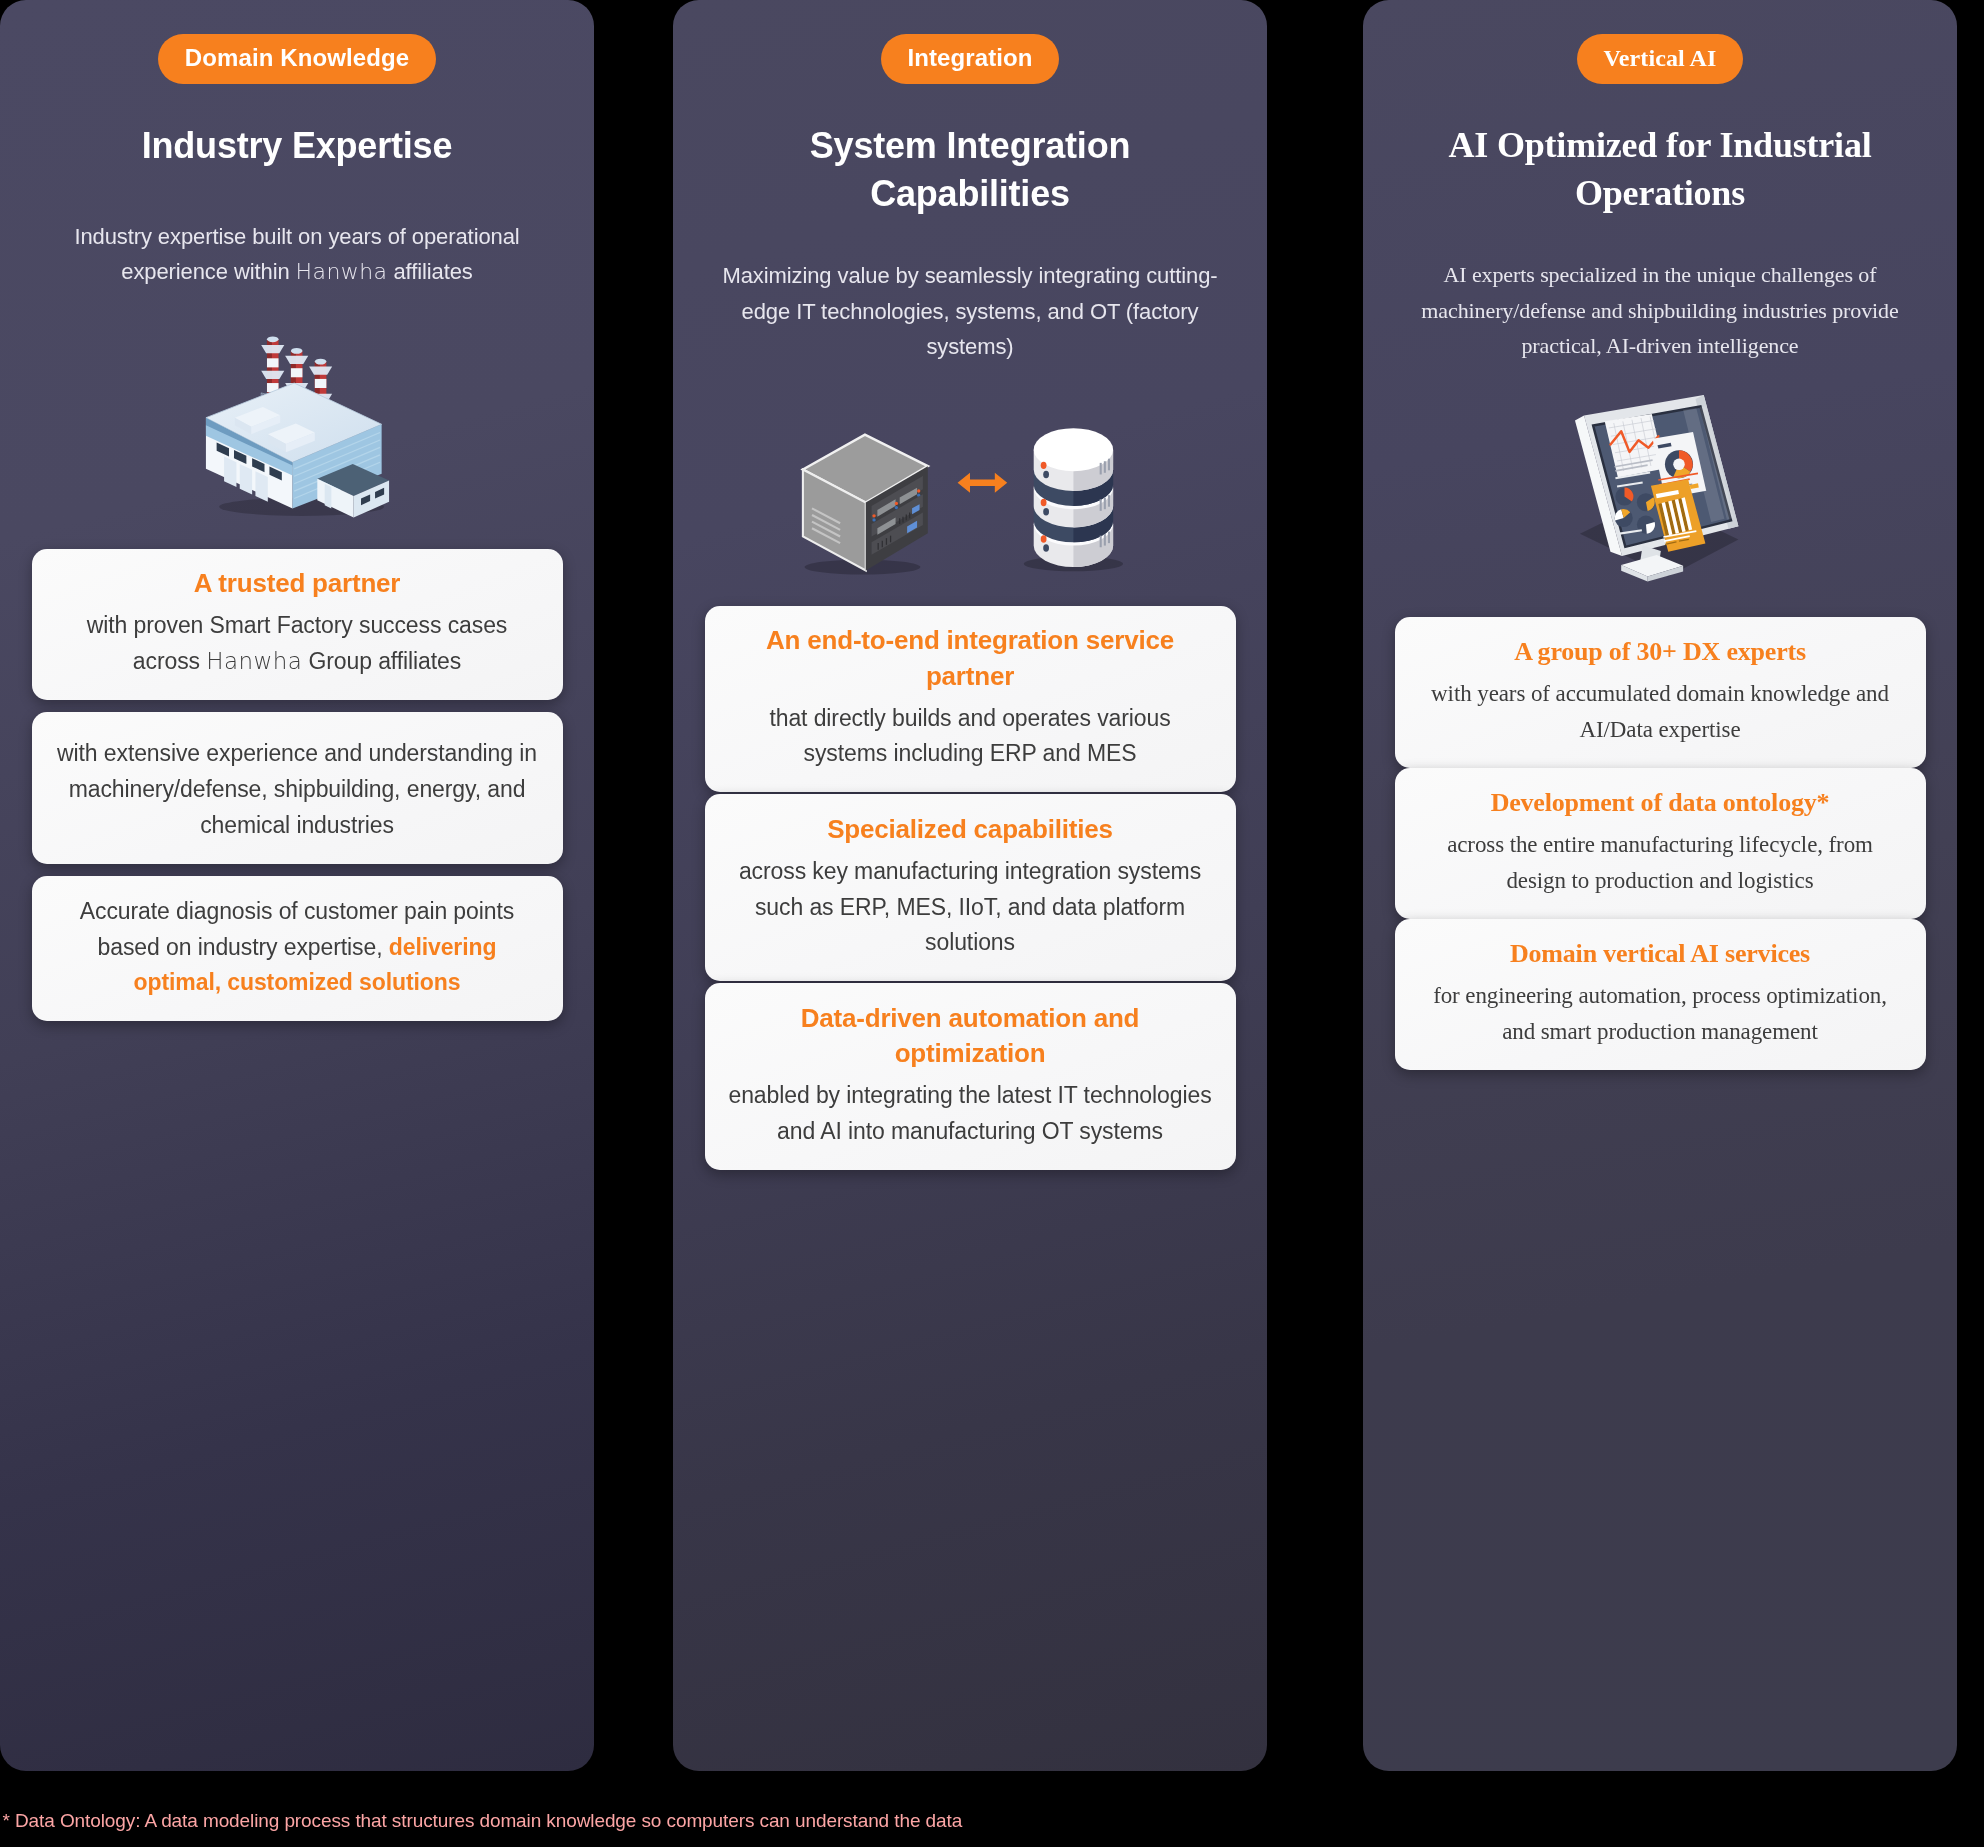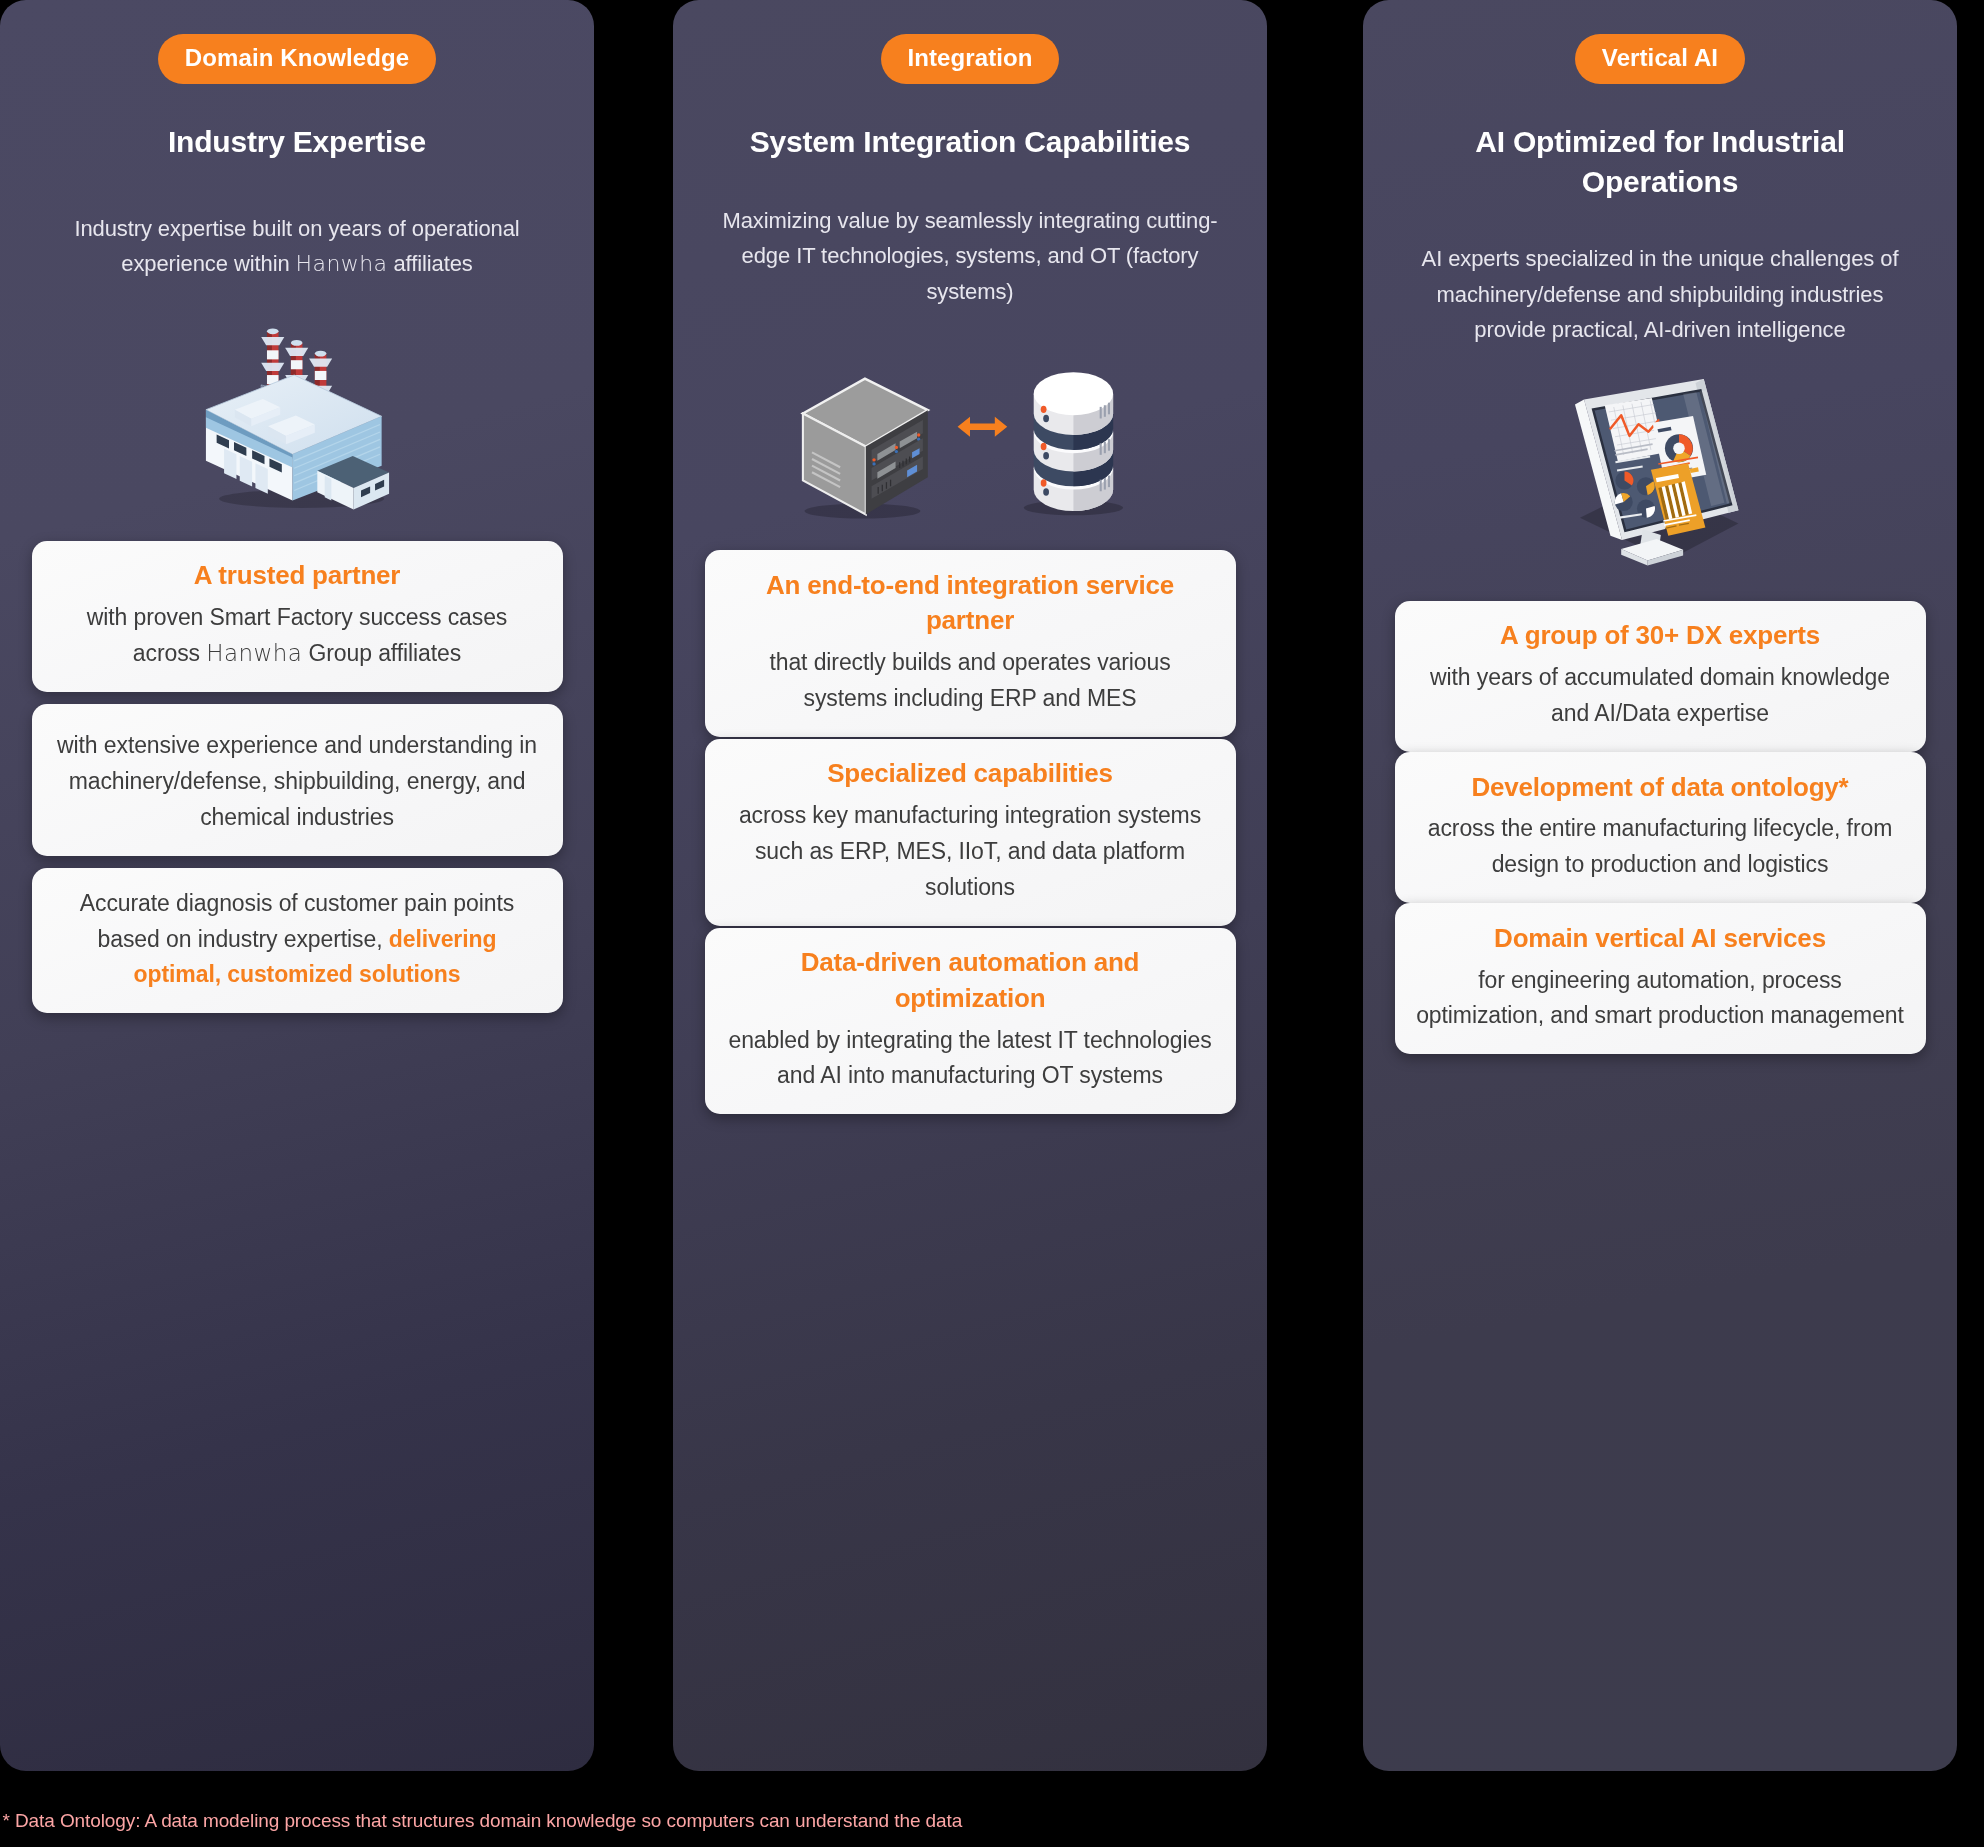--- a/index.html
+++ b/index.html
@@ -22,38 +22,38 @@
   .card {
     position:relative;
     border-radius:26px;
     padding:0 36px;
     display:flex;
     flex-direction:column;
     align-items:center;
   }
   .card-1 { margin-left:0px;  width:594px; height:1771px; background:linear-gradient(165deg,#4b4963 0%, #4a4861 28%, #413f56 55%, #35334a 78%, #2e2c40 100%); }
   .card-2 { margin-left:79px; width:594px; height:1771px; background:linear-gradient(165deg,#4a4860 0%, #484660 28%, #403e55 55%, #383648 78%, #33313f 100%); }
-  .card-3 { margin-left:96px; width:594px; height:1771px; background:linear-gradient(170deg,#4a4860 0%, #47455f 25%, #424054 50%, #3d3b4d 72%, #3d3c4d 100%); }
+  .card-3 { margin-left:96px; width:594px; height:1771px; background:linear-gradient(170deg,#4a4860 0%, #47455f 25%, #424054 50%, #3d3b4d 72%, #3d3c4d 100%);font-family:Liberation Serif, serif; }
 
   .badge {
     margin-top:34px;
     background:#f7801e;
     color:#ffffff;
     border-radius:41px;
     font-size:24px;
     font-weight:bold;
     letter-spacing:0.1px;
     padding:12.4px 26.5px 13.6px;
     line-height:1;
     white-space:nowrap;
   }
   .card-title {
     margin-top:38px;
     color:#ffffff;
-    font-size:30px;
+    font-size:36px;
     font-weight:bold;
     line-height:1.32;
     text-align:center;
     letter-spacing:-0.2px;
   }
   .card-desc {
     color:#e7e6ee;
     font-size:22px;
     line-height:1.62;
     text-align:center;

